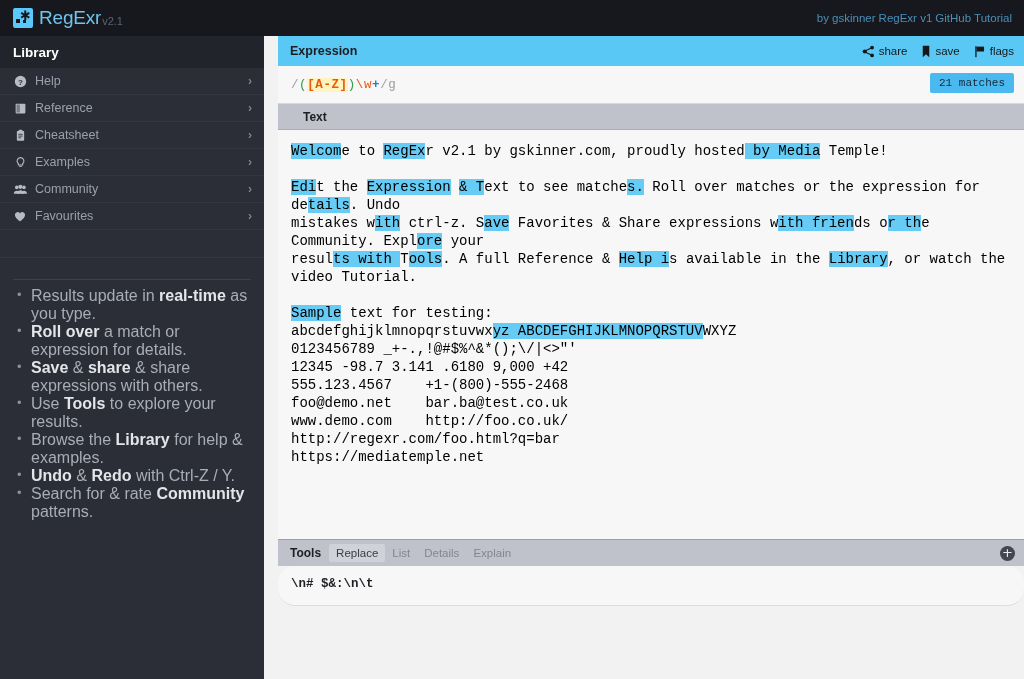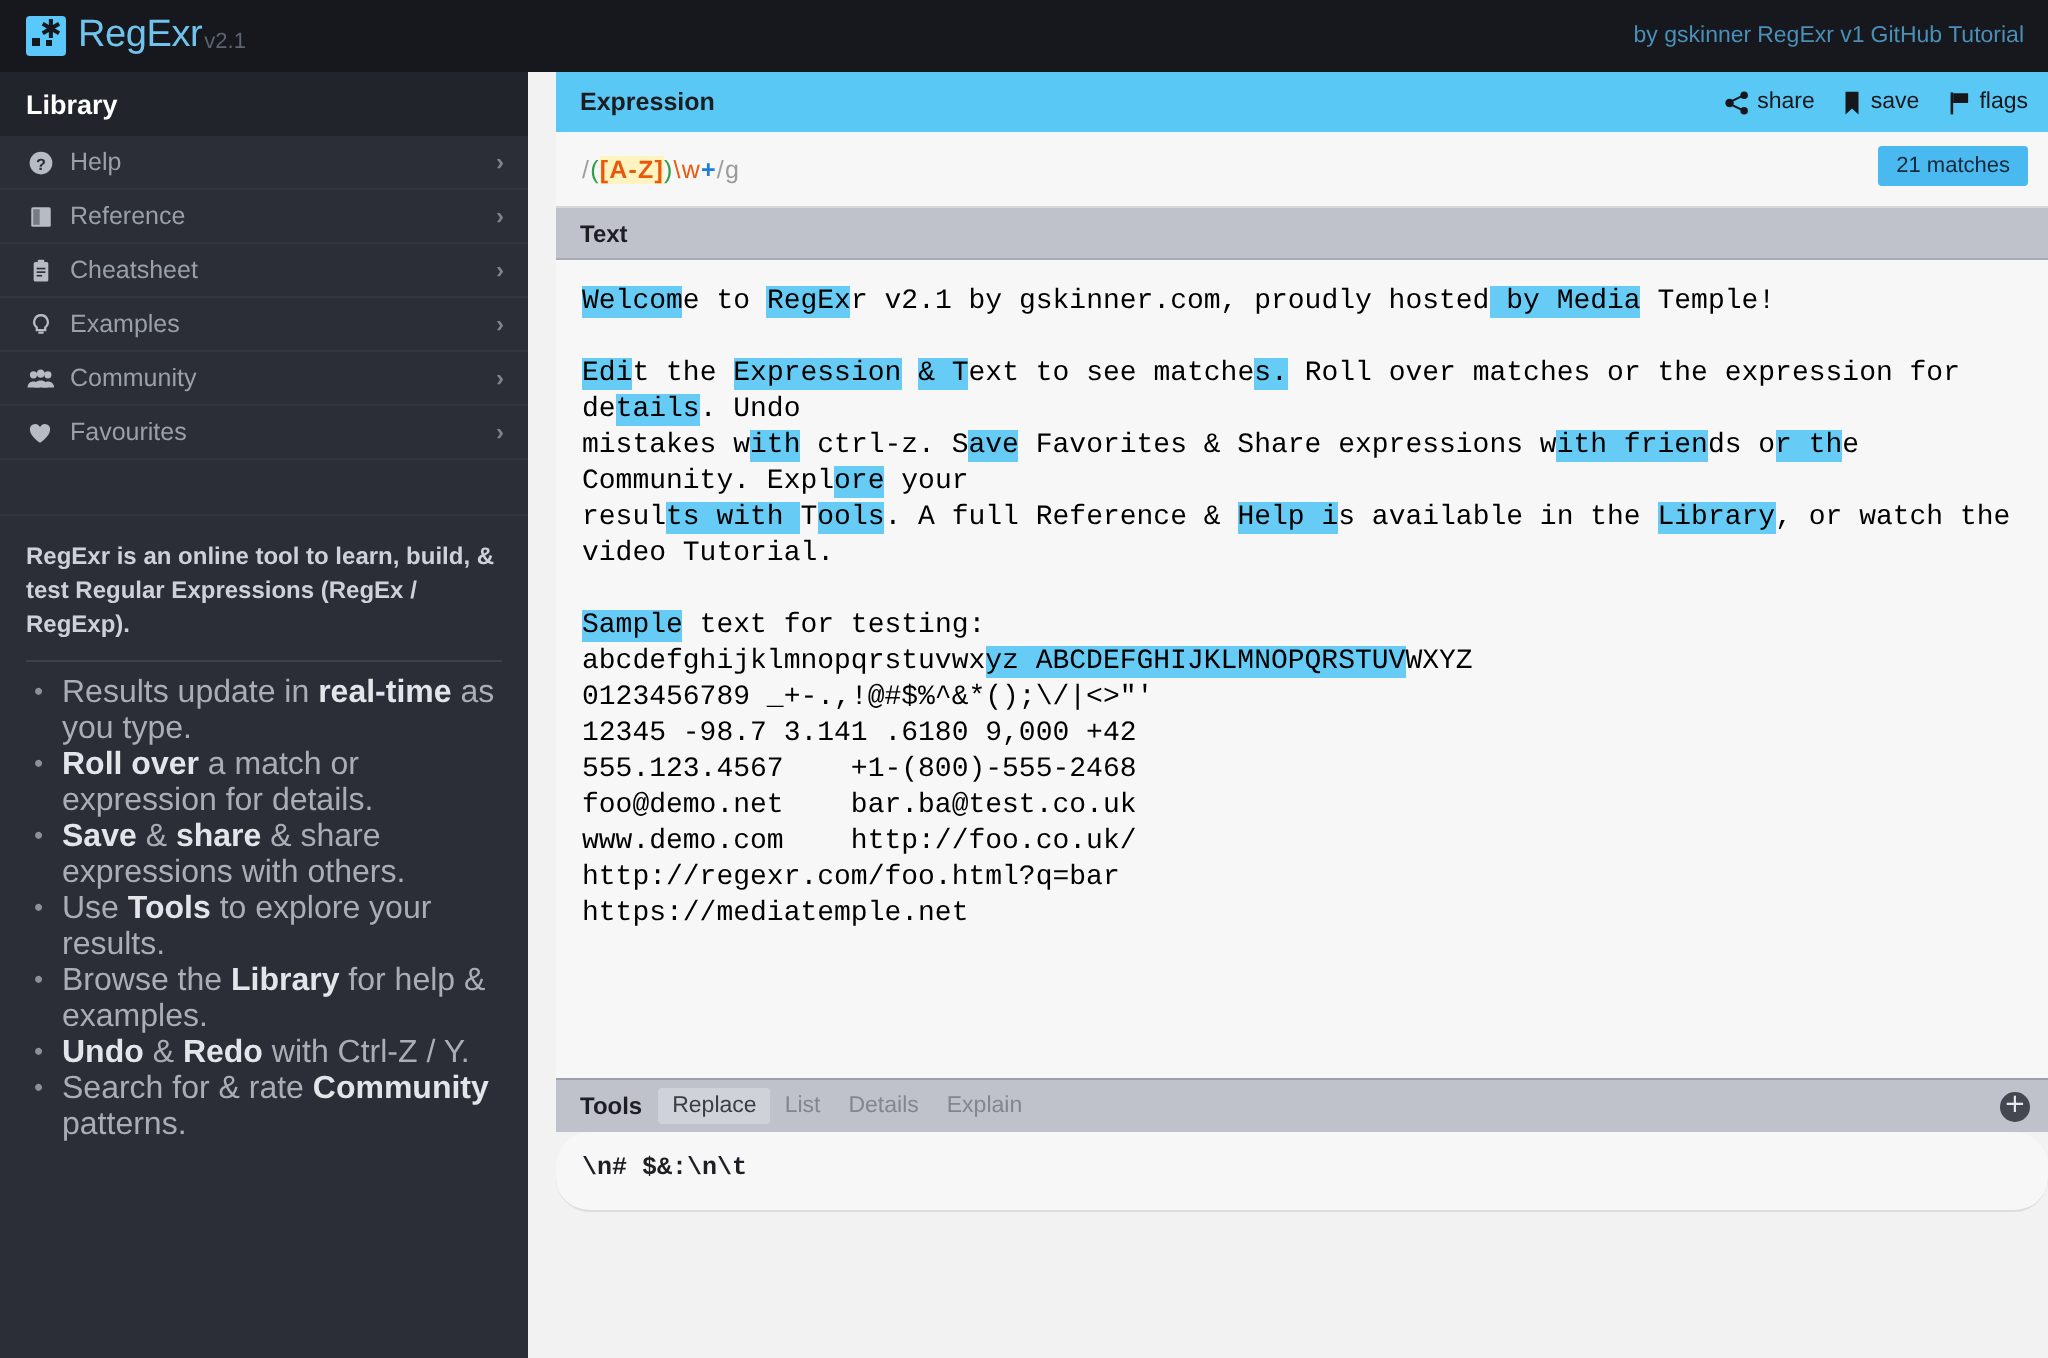--- a/index.html
+++ b/index.html
@@ -81,39 +81,39 @@
   }
   .expr-title { color: #1b1d21; font-size: 12.5px; font-weight: bold; }
   .expr-actions { position: absolute; right: 10px; display: flex; align-items: center; gap: 14px; }
   .expr-act { display: flex; align-items: center; gap: 4px; color: #15171a; font-size: 11.5px; cursor: pointer; }
   .expr-act svg { display: block; }
 
   
   .expr-field {
     flex: 0 0 38px; background: #f7f7f7; border-bottom: 1px solid #d8d8d8;
     display: flex; align-items: center; padding: 0 10px 0 13px; position: relative;
-    font-family: Liberation Sans, sans-serif; font-size: 12.5px;
+    font-family: Liberation Mono, monospace; font-size: 12.5px;
   }
   .rx { letter-spacing: 0.6px; }
   .rx .slash { color: #a0a0a0; }
   .rx .grp { color: #2f9e44; }
   .rx .set { color: #e8590c; background: #fff3bf; font-weight: bold; }
   .rx .esc { color: #e8590c; }
   .rx .quant { color: #1c7ed6; font-weight: bold; }
   .rx .flag { color: #9b9b9b; }
   .matches-badge {
     position: absolute; right: 10px; top: 7px;
     background: #4ab9ef; color: #15293a; font-size: 11px;
     padding: 4px 9px; border-radius: 2px; cursor: pointer;
   }
 
   
   .panel-head {
     height: 26px; flex: 0 0 26px; background: #bfc2cb;
-    display: flex; align-items: center; padding-left: 12px;
+    display: flex; align-items: center; padding-left: 25px;
     color: #1d1f24; font-size: 12px; font-weight: bold;
     border-bottom: 1px solid #a9acb5;
   }
 
   
   .text-body {
     flex: 1 1 auto; background: #f7f7f7; padding: 12px 13px 0 13px;
     font-family: "Liberation Mono", monospace; font-size: 14px; line-height: 18px;
     color: #000000; overflow: hidden; position: relative; white-space: pre-wrap;
   }
@@ -237,21 +237,20 @@
               <path d="M8 14S1.8 9.9 1.8 6.1A3.3 3.3 0 0 1 8 4.3a3.3 3.3 0 0 1 6.2 1.8C14.2 9.9 8 14 8 14z" fill="#b6bbc4"></path>
             </svg>
         </span>
         <span class="si-label">Favourites</span>
         <span class="si-chev">›</span>
       </div>
 
       <div class="side-divider"></div>
 
       <div class="side-desc">
-        <p>RegExr is an online tool to learn, build, &amp; test Regular Expressions (RegEx / RegExp).</p>
         <div class="side-rule"></div>
         <ul>
           <li><span>Results update in </span><b>real-time</b><span> as you type.</span></li>
           <li><span></span><b>Roll over</b><span> a match or expression for details.</span></li>
           <li><b>Save</b><span> &amp; </span><b>share</b><span> &amp; share expressions with others.</span></li>
           <li><span>Use </span><b>Tools</b><span> to explore your results.</span></li>
           <li><span>Browse the </span><b>Library</b><span> for help &amp; examples.</span></li>
           <li><b>Undo</b><span> &amp; </span><b>Redo</b><span> with Ctrl-Z / Y.</span></li>
           <li><span>Search for &amp; rate </span><b>Community</b><span> patterns.</span></li>
         </ul>

